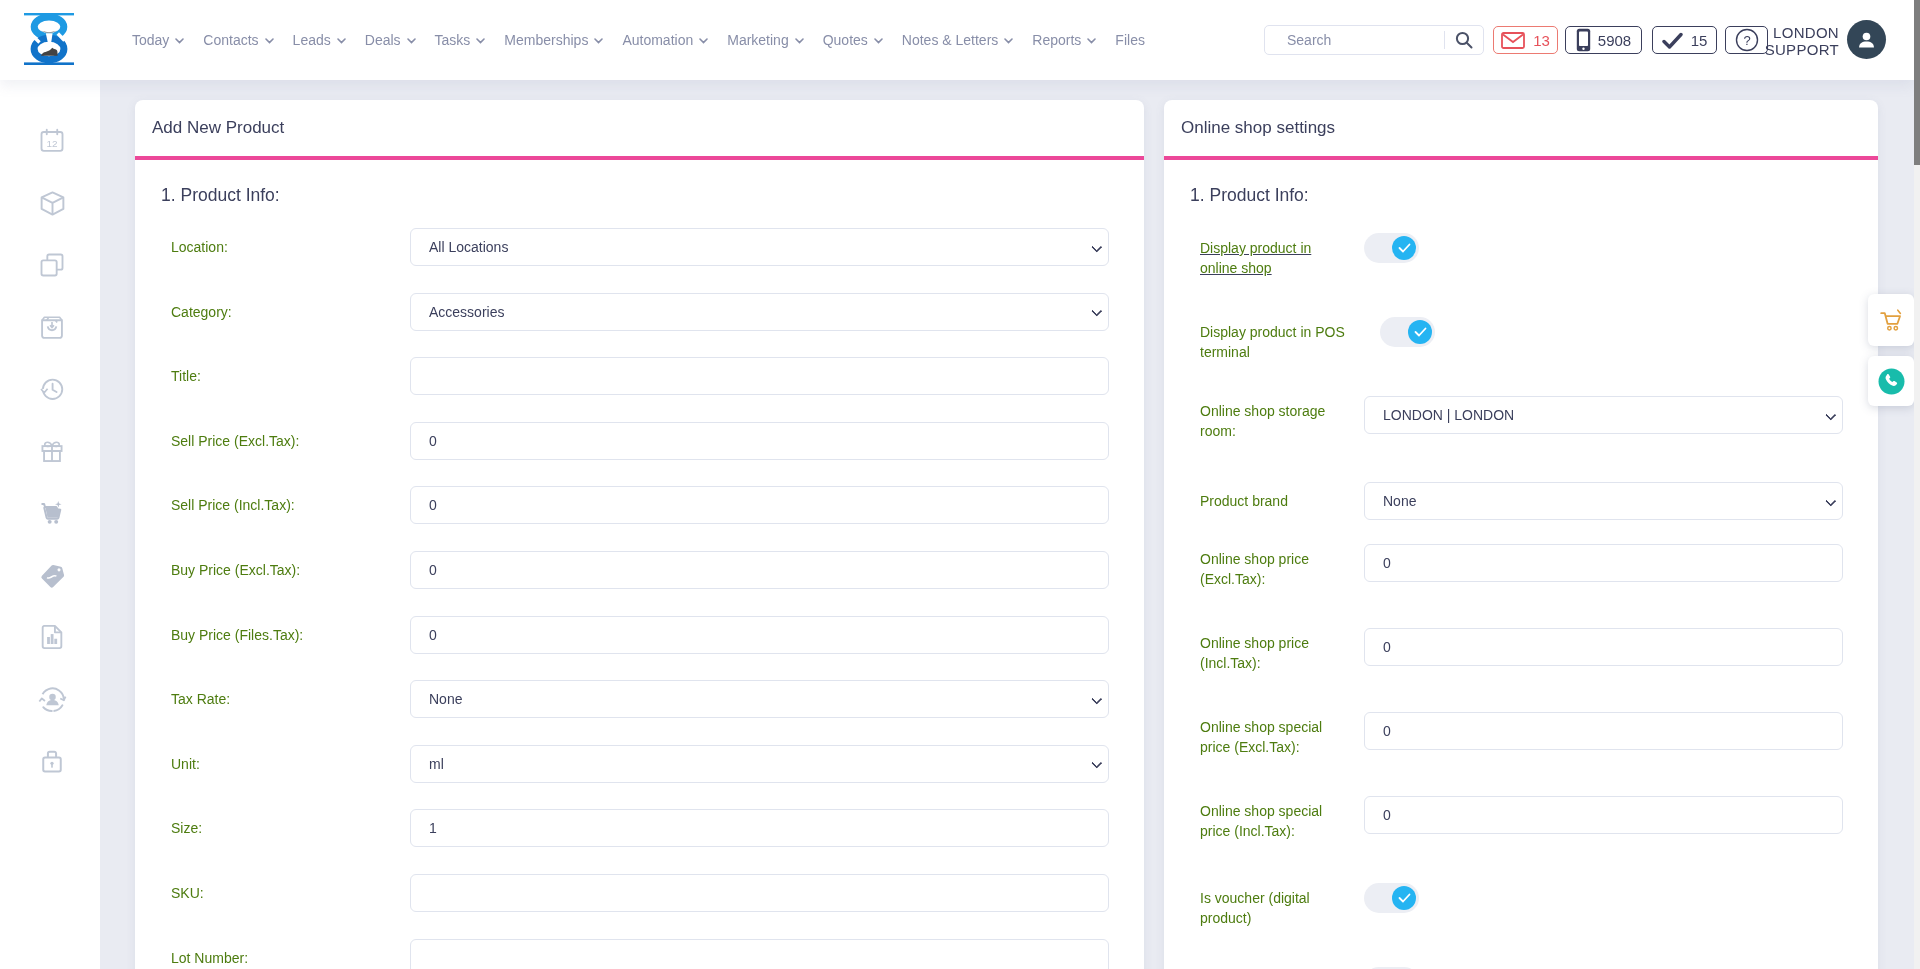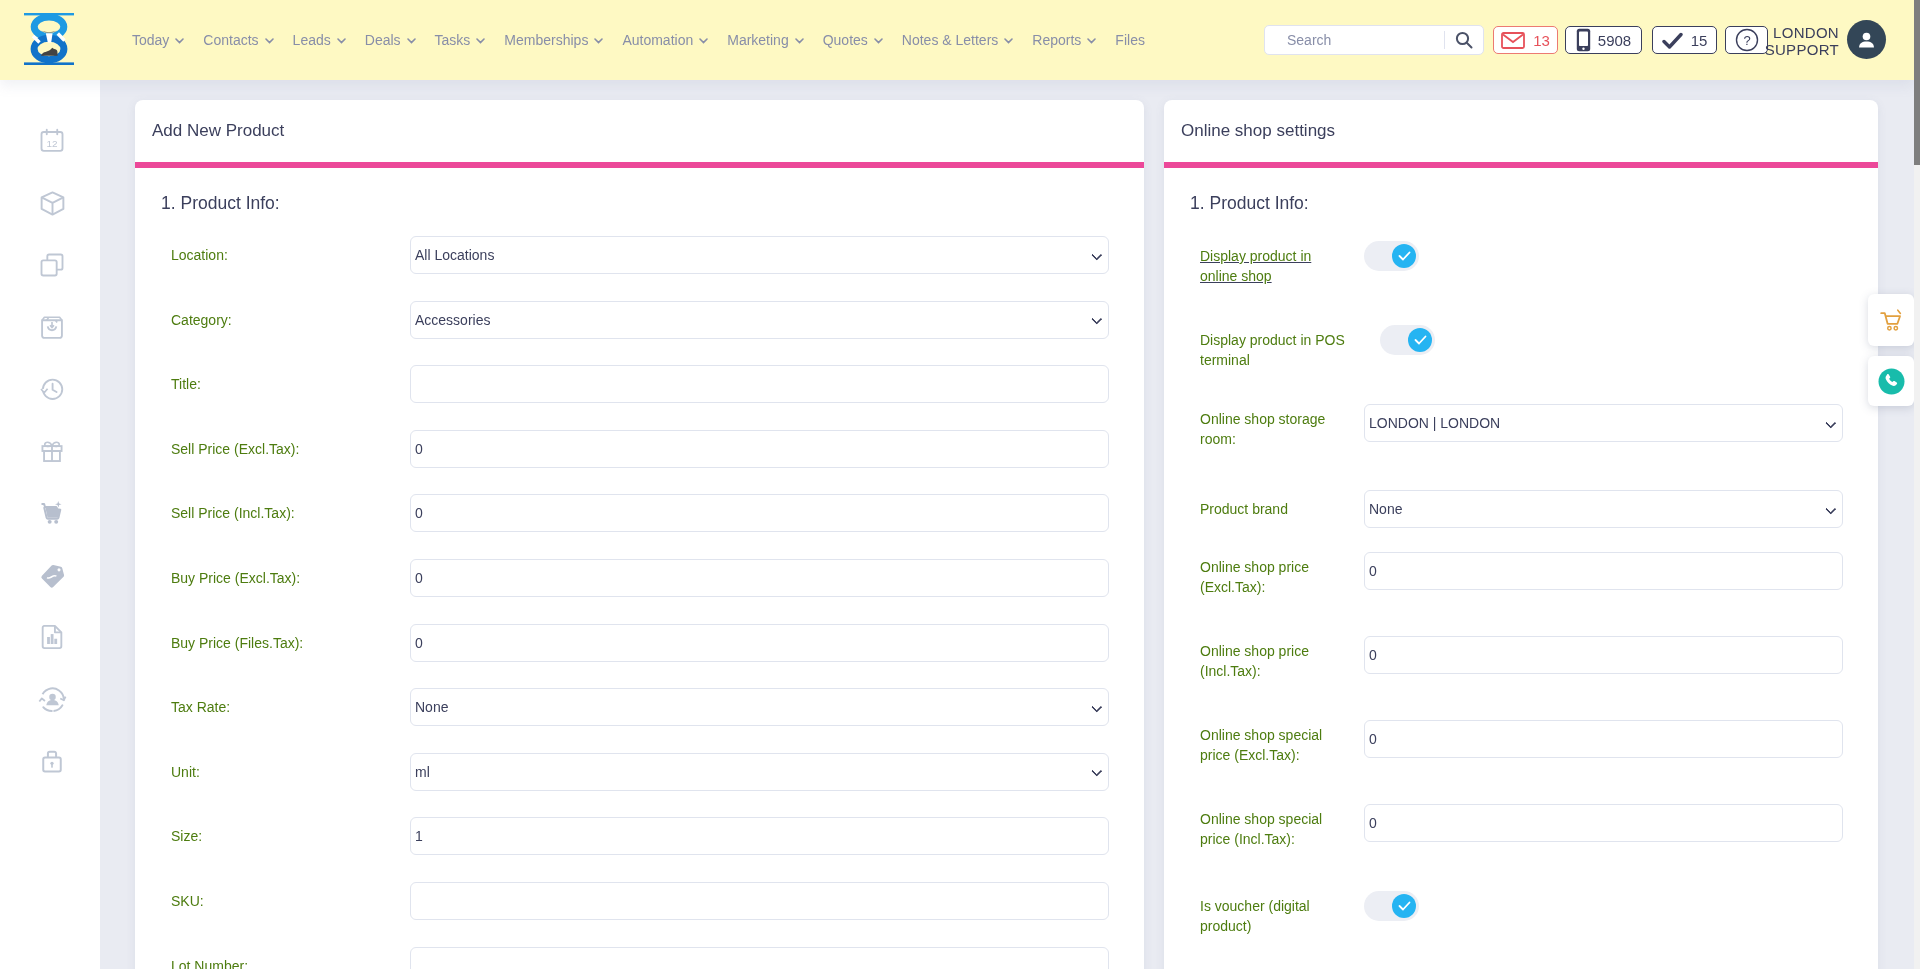--- a/index.html
+++ b/index.html
@@ -1,21 +1,21 @@
 <!DOCTYPE html>
 <html><head>
 <meta charset="utf-8">
 <style>
 * { margin:0; padding:0; box-sizing:border-box; }
 html,body { width:1920px; height:969px; overflow:hidden; background:#e9ebf2; font-family:"Liberation Sans", sans-serif; color:#3b3f5c; }
 
 #sbar { position:fixed; right:0; top:0; width:6px; height:969px; background:#f1f1f1; z-index:99; }
 #sbar .thumb { position:absolute; top:0; left:0; width:6px; height:165px; background:#7e7e7e; }
 
-#nav { position:fixed; top:0; left:0; width:1914px; height:80px; background:#fef9c3; z-index:50; box-shadow:0 6px 12px rgba(130,140,170,0.12); }
+#nav { position:fixed; top:0; left:0; width:1914px; height:80px; background:#ffffff; z-index:50; box-shadow:0 6px 12px rgba(130,140,170,0.12); }
 #logo { position:absolute; left:24px; top:12px; }
 #menu { position:absolute; left:132px; top:0; height:80px; display:flex; align-items:center; gap:19px; list-style:none; }
 #menu li { display:flex; align-items:center; gap:6px; font-size:14px; color:#888ea8; white-space:nowrap; }
 #menu li svg { margin-top:2px; }
 
 .nbx { position:absolute; background:#fff; border-radius:5px; display:flex; align-items:center; justify-content:center; }
 #search { left:1264px; top:25px; width:220px; height:30px; border:1px solid #e0e3ef; display:flex; }
 #search .ph { flex:1; display:flex; align-items:center; padding-left:22px; font-size:14px; color:#888ea8; }
 #search .btn { width:39px; border-left:1px solid #e0e3ef; display:flex; align-items:center; justify-content:center; }
 #mailbx { left:1493px; top:26px; width:65px; height:28px; border:1px solid #ec7a72; color:#e7515a; gap:8px; font-size:15px; }
@@ -25,39 +25,39 @@
 #usrtxt { position:absolute; left:1700px; top:25px; width:139px; text-align:right; font-size:15px; letter-spacing:0.3px; line-height:16.5px; color:#3b3f5c; }
 #avatar { position:absolute; left:1847px; top:20px; width:39px; height:39px; border-radius:50%; background:#334657; display:flex; align-items:center; justify-content:center; }
 
 #side { position:fixed; left:0; top:80px; width:100px; height:889px; background:#fff; z-index:40; }
 #side svg { position:absolute; left:40px; }
 
 #main { position:absolute; left:100px; top:100px; display:flex; gap:20px; padding-left:35px; }
 .card { background:#fff; border-radius:8px; box-shadow:0 2px 10px rgba(100,110,140,0.10); }
 #card1 { width:1009px; height:900px; }
 #card2 { width:714px; height:900px; }
-.chead { height:68px; border-bottom:6px solid #ec4899; display:flex; align-items:center; padding-left:17px; font-size:17px; font-weight:400; color:#3b3f5c; }
+.chead { height:60px; border-bottom:4px solid #ec4899; display:flex; align-items:center; padding-left:17px; font-size:17px; font-weight:400; color:#3b3f5c; }
 .cbody { padding:25px 0 0 26px; }
 .cbody h2 { font-size:17.5px; font-weight:400; color:#3b3f5c; line-height:27px; margin-top:-3px; margin-bottom:19px; }
 .frow { display:flex; margin-bottom:26.6px; min-height:38px; padding-left:10px; }
 .frow .lbl { display:flex; align-items:center; font-size:14px; color:#4d7c0f; }
 #card1 .lbl { width:239px; }
 #card1 .ctl { width:699px; }
 #card2 .frow { margin-bottom:26px; }
 #card2 .lbl { width:164px; padding-right:14px; }
 #card2 .ctl { width:479px; }
 #card2 .frow:nth-of-type(1) { margin-bottom:25.5px;text-decoration:underline; }
 #card2 .frow:nth-of-type(2) { margin-bottom:21.5px;gap:16px; }
 #card2 .frow:nth-of-type(3) { margin-bottom:28px; }
 #card2 .frow:nth-of-type(4) { margin-bottom:24px; }
 #card2 .frow:nth-of-type(7) { margin-bottom:25.5px; }
 #card2 .frow:nth-of-type(8) { margin-bottom:29px;margin-top:10px; }
 .frow.top { min-height:58px; }
 .frow.top .lbl { align-items:flex-start; padding-top:5px; line-height:20px; }
-.inp, .sel { height:38px; border:1px solid #e0e4ee; border-radius:6px; background:#fff; display:flex; align-items:center; padding-left:4px; font-size:14px; color:#3b3f5c; position:relative; }
+.inp, .sel { height:38px; border:1px solid #e0e4ee; border-radius:6px; background:#fff; display:flex; align-items:center; padding-left:18px; font-size:14px; color:#3b3f5c; position:relative; }
 .sel::after { content:""; position:absolute; right:8px; top:13.5px; width:5.5px; height:5.5px; border-right:2.6px solid #3b3f5c; border-bottom:2.6px solid #3b3f5c; transform:rotate(45deg); border-radius:1px; }
 
 .tog { width:55px; height:30px; background:#eceef4; border-radius:15px; position:relative; }
 .tog .knob { position:absolute; right:3px; top:3px; width:24px; height:24px; border-radius:50%; background:#25b4f2; display:flex; align-items:center; justify-content:center; }
 
 .float { position:fixed; right:6px; width:46px; background:#fff; border-radius:6px; box-shadow:0 2px 8px rgba(100,110,140,0.25); display:flex; align-items:center; justify-content:center; z-index:60; }
 #fcart { top:294px; height:52px; }
 #fphone { top:356px; height:50px; }
 </style>
 </head>

